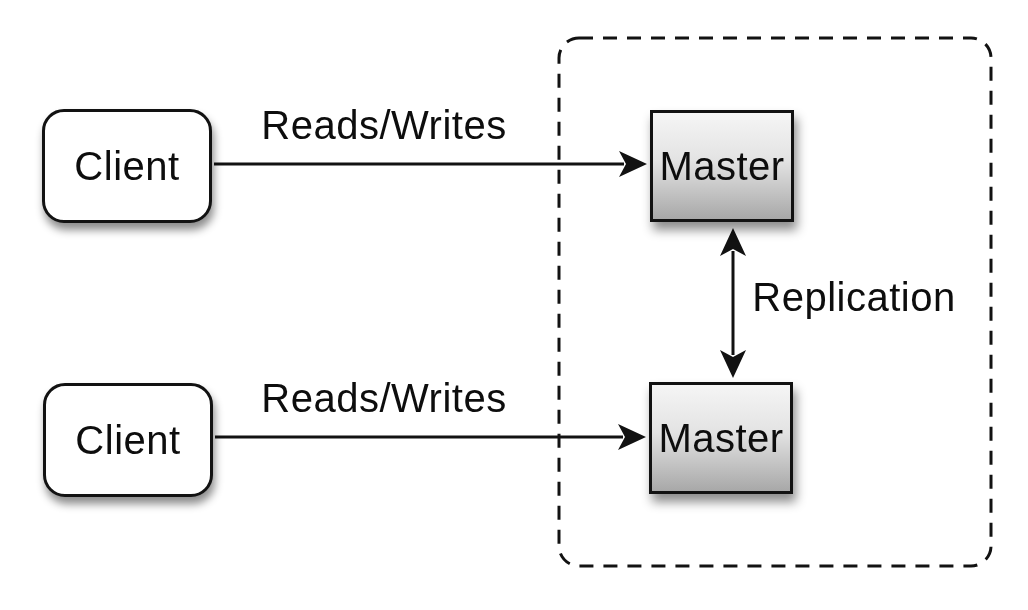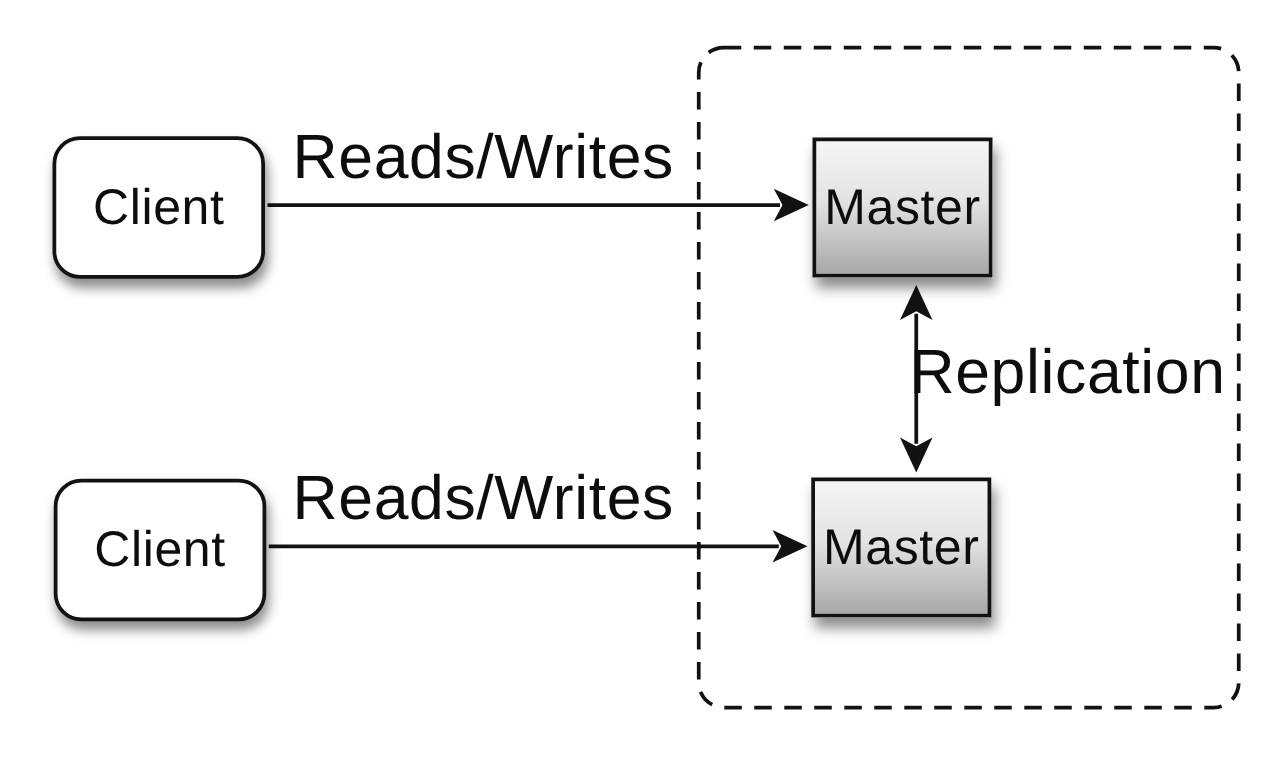--- a/index.html
+++ b/index.html
@@ -47,21 +47,21 @@
     height: 112px;
     background: linear-gradient(180deg, #f5f5f5 0%, #e3e3e3 45%, #a8a8a8 100%);
     box-shadow: 3px 8px 10px rgba(0,0,0,0.45);
   }
   .master-top { left: 650px; top: 110px; }
   .master-bottom { left: 649px; top: 382px; }
   .edge-label {
     position: absolute;
     width: 300px;
     text-align: center;
-    font-size: 50px;
+    font-size: 40px;
     line-height: 40px;
     color: #0d0d0d;
     letter-spacing: 0.5px;
     white-space: nowrap;
   }
   .label-rw-top { left: 234px; top: 105px; }
   .label-rw-bottom { left: 234px; top: 378px; }
   .label-replication { left: 704px; top: 277px; }
 </style>
 </head>

